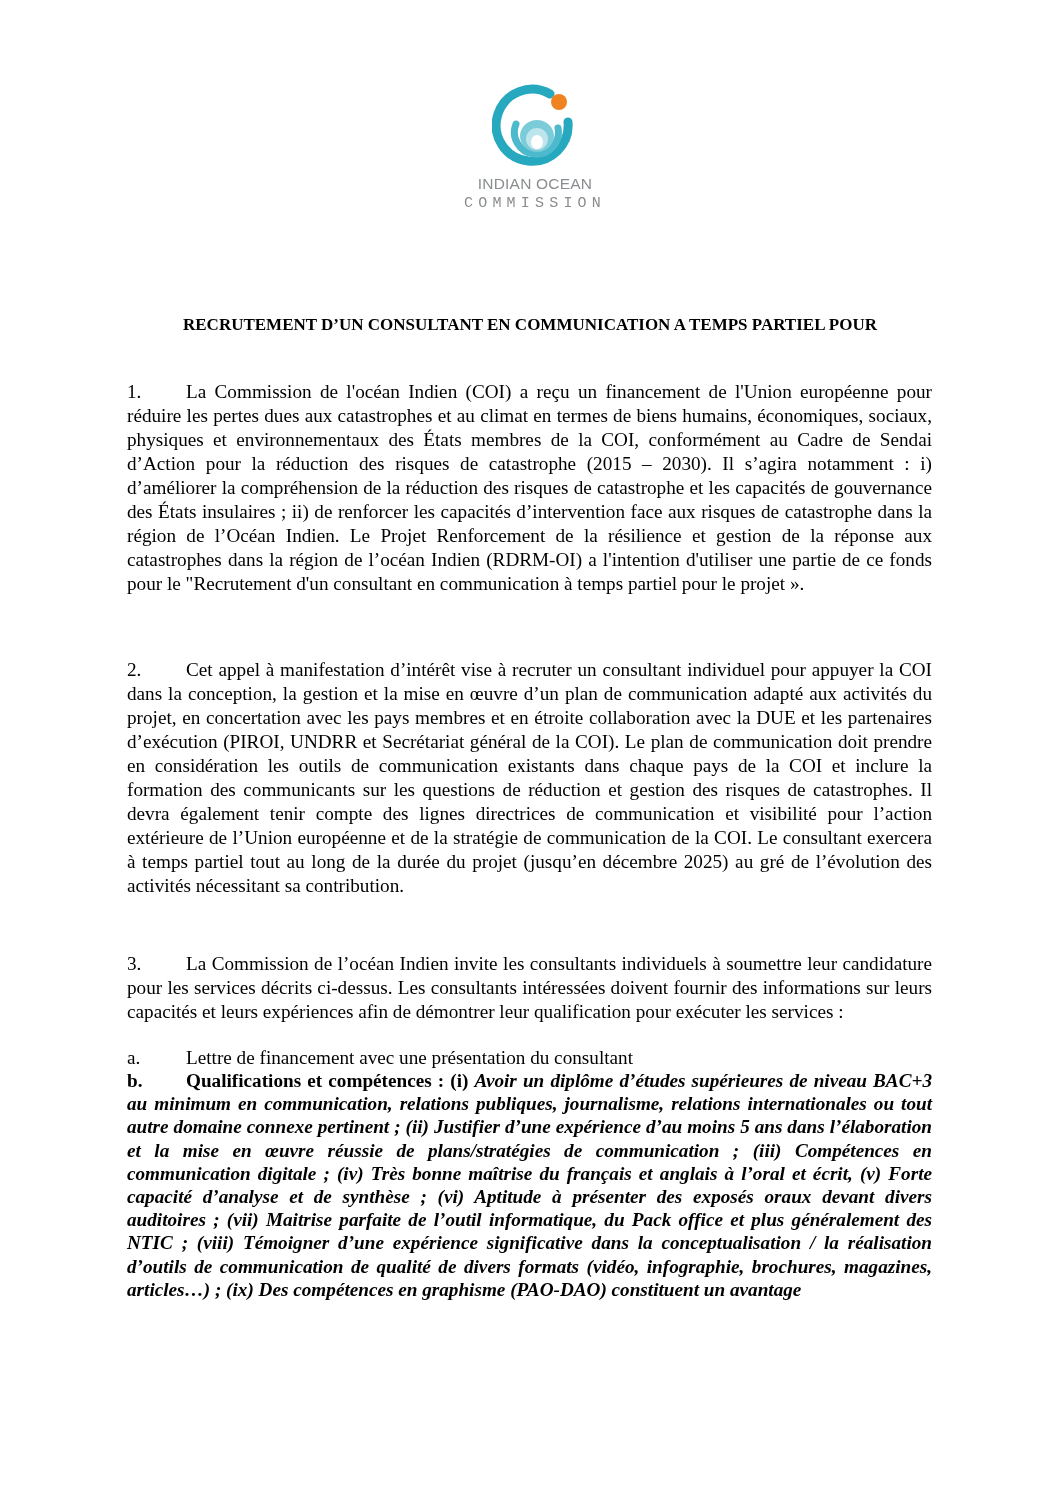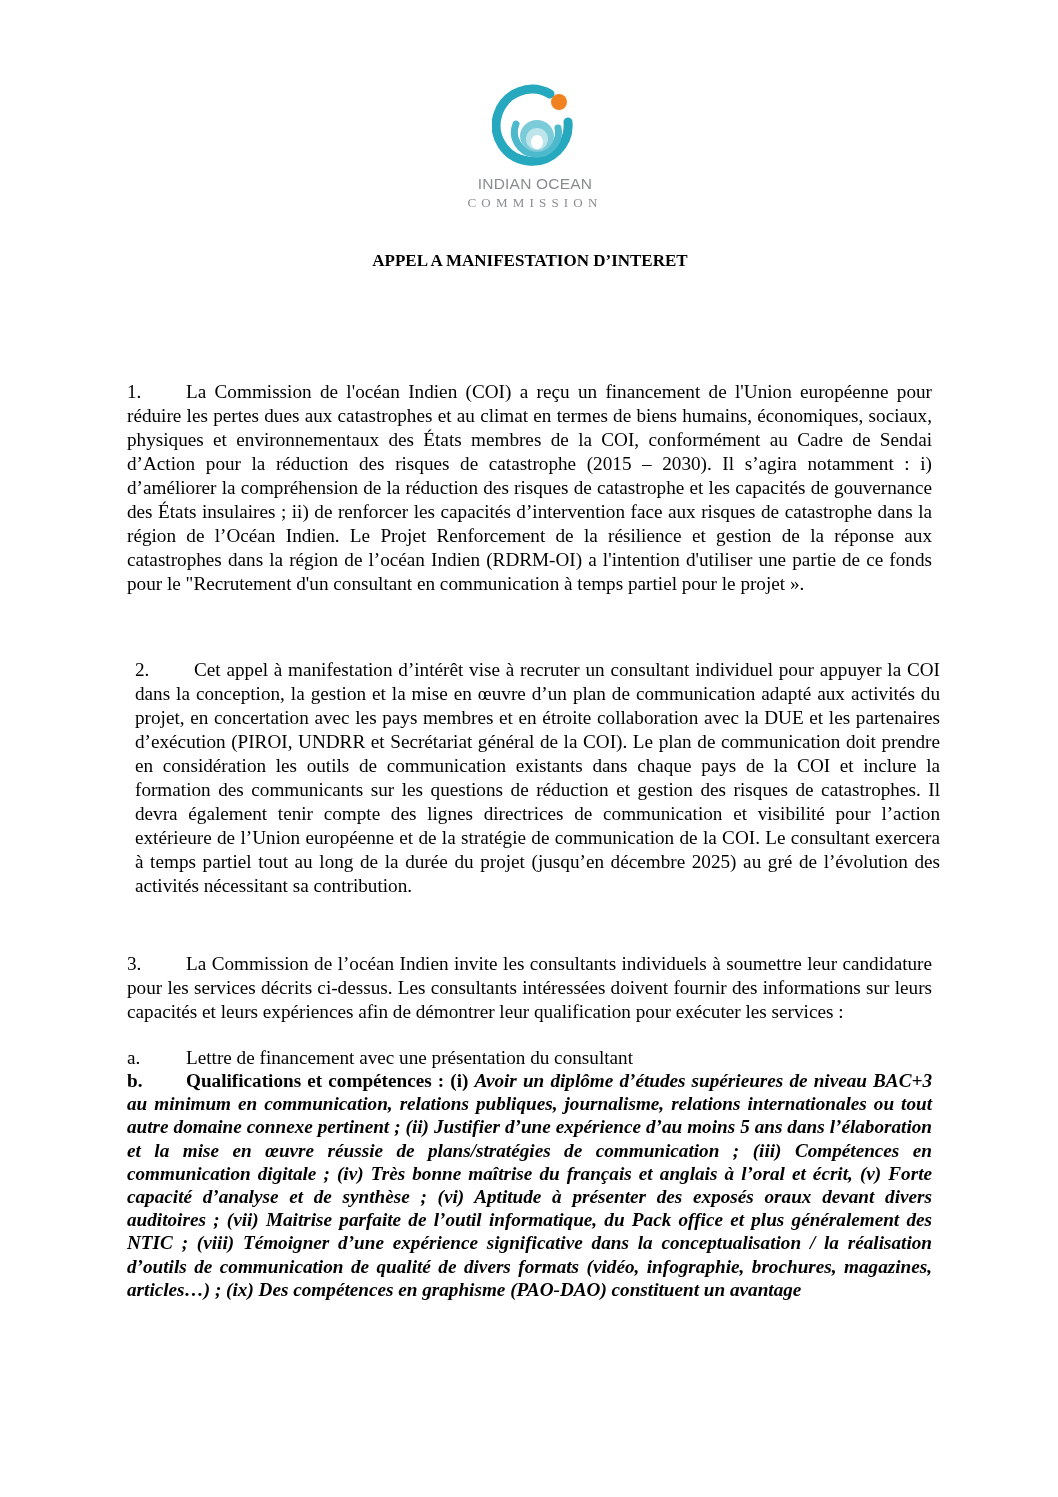--- a/index.html
+++ b/index.html
@@ -46,22 +46,22 @@
       letter-spacing: 0.2px;
       color: #8a8d90;
       white-space: nowrap;
     }
     .logo-text-sub {
       position: absolute;
       left: 0;
       top: 111px;
       width: 146px;
       text-align: center;
-      font-family: Liberation Serif, serif;
-      font-size: 13px;
+      font-family: Liberation Mono, monospace;
+      font-size: 15px;
       letter-spacing: 5.2px;
       color: #8a8d90;
       white-space: nowrap;
     }
     .title-block {
       position: absolute;
       left: 100px;
       width: 860px;
       text-align: center;
       font-weight: bold;
@@ -77,21 +77,21 @@
       font-size: 19.2px;
       line-height: 24px;
       text-align: justify;
       text-align-last: left;
     }
     .para-num {
       display: inline-block;
       width: 59px;
     }
     .p1 { top: 372px; }
-    .p2 { top: 650px; margin-left: 8px; }
+    .p2 { top: 650px; }
     .p3 { top: 944px; }
     .list-item {
       position: absolute;
       left: 127px;
       width: 805px;
       font-size: 19.2px;
       line-height: 23.2px;
       text-align: justify;
       text-align-last: left;
     }
@@ -115,24 +115,24 @@
       <ellipse cx="45" cy="55" rx="11" ry="11" fill="#bfe5ec"></ellipse>
       <ellipse cx="45" cy="58" rx="6" ry="7" fill="#ffffff"></ellipse>
 
       <circle cx="67" cy="18" r="8" fill="#f0821f"></circle>
     </svg>
     <div class="logo-text-main">INDIAN OCEAN</div>
     <div class="logo-text-sub">COMMISSION</div>
   </div>
 
   <div class="title-block title-1">
-    <div>APPEL A MANIFESTATION D’INTERET</div>
   </div>
 
   <div class="title-block title-2">
+    <div>RECRUTEMENT D’UN CONSULTANT EN COMMUNICATION A TEMPS PARTIEL POUR</div>
   </div>
 
   <div class="body-text p1">
     <span class="para-num">1.</span><span>La Commission de l'océan Indien (COI) a reçu un financement de l'Union européenne pour réduire les pertes dues aux catastrophes et au climat en termes de biens humains, économiques, sociaux, physiques et environnementaux des États membres de la COI, conformément au Cadre de Sendai d’Action pour la réduction des risques de catastrophe (2015 – 2030). Il s’agira notamment : i) d’améliorer la compréhension de la réduction des risques de catastrophe et les capacités de gouvernance des États insulaires ; ii) de renforcer les capacités d’intervention face aux risques de catastrophe dans la région de l’Océan Indien. Le Projet Renforcement de la résilience et gestion de la réponse aux catastrophes dans la région de l’océan Indien (RDRM-OI) a l'intention d'utiliser une partie de ce fonds pour le "Recrutement d'un consultant en communication à temps partiel pour le projet ».</span>
   </div>
 
   <div class="body-text p2">
     <span class="para-num">2.</span><span>Cet appel à manifestation d’intérêt vise à recruter un consultant individuel pour appuyer la COI dans la conception, la gestion et la mise en œuvre d’un plan de communication adapté aux activités du projet, en concertation avec les pays membres et en étroite collaboration avec la DUE et les partenaires d’exécution (PIROI, UNDRR et Secrétariat général de la COI). Le plan de communication doit prendre en considération les outils de communication existants dans chaque pays de la COI et inclure la formation des communicants sur les questions de réduction et gestion des risques de catastrophes. Il devra également tenir compte des lignes directrices de communication et visibilité pour l’action extérieure de l’Union européenne et de la stratégie de communication de la COI. Le consultant exercera à temps partiel tout au long de la durée du projet (jusqu’en décembre 2025) au gré de l’évolution des activités nécessitant sa contribution.</span>
   </div>
 

